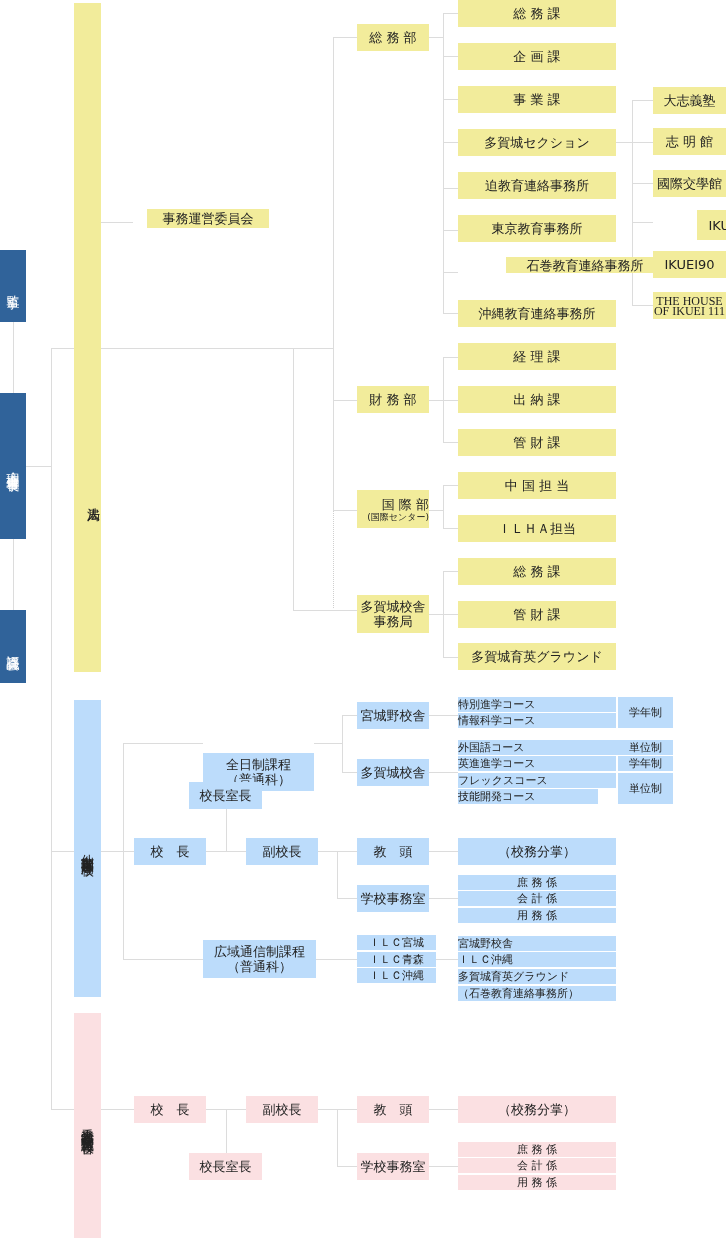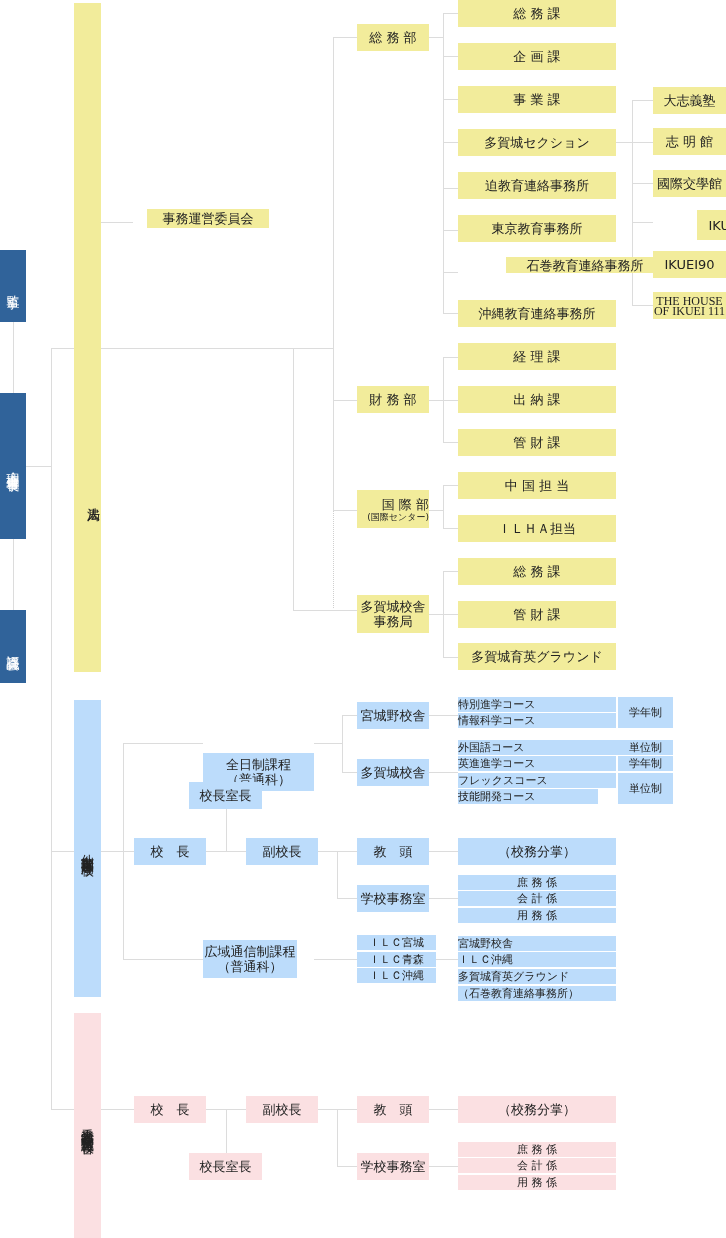--- a/index.html
+++ b/index.html
@@ -175,21 +175,21 @@
 <div class="b bl" style="left:189px;top:782px;width:73px;height:27px;">校長室長</div>
 <div class="b bl" style="left:134px;top:838px;width:72px;height:27px;">校　長</div>
 <div class="b bl" style="left:246px;top:838px;width:72px;height:27px;">副校長</div>
 <div class="b bl" style="left:357px;top:838px;width:72px;height:27px;">教　頭</div>
 <div class="b bl" style="left:458px;top:838px;width:158px;height:27px;">（校務分掌）</div>
 <div class="b bl" style="left:357px;top:885px;width:72px;height:27px;">学校事務室</div>
 <div class="b bl sm" style="left:458px;top:875px;width:158px;height:15px;">庶 務 係</div>
 <div class="b bl sm" style="left:458px;top:891px;width:158px;height:15px;">会 計 係</div>
 <div class="b bl sm" style="left:458px;top:908px;width:158px;height:15px;">用 務 係</div>
 
-<div class="b bl" style="left:203px;top:940px;width:94px;height:38px;">広域通信制課程
+<div class="b bl" style="left:203px;top:940px;width:113px;height:38px;">広域通信制課程
 （普通科）</div>
 <div class="b bl sm" style="left:357px;top:935px;width:79px;height:15px;">ＩＬＣ宮城</div>
 <div class="b bl sm" style="left:357px;top:952px;width:79px;height:15px;">ＩＬＣ青森</div>
 <div class="b bl sm" style="left:357px;top:968px;width:79px;height:15px;">ＩＬＣ沖縄</div>
 <div class="b bl l sm" style="left:458px;top:936px;width:158px;height:15px;">宮城野校舎</div>
 <div class="b bl l sm" style="left:458px;top:952px;width:158px;height:15px;">ＩＬＣ沖縄</div>
 <div class="b bl l sm" style="left:458px;top:969px;width:158px;height:15px;">多賀城育英グラウンド</div>
 <div class="b bl l sm" style="left:458px;top:986px;width:158px;height:15px;">（石巻教育連絡事務所）</div>
 
 <div class="b pk v" style="left:74px;top:1013px;width:27px;height:225px;">秀光中等教育学校（宮城野校舎）</div>

